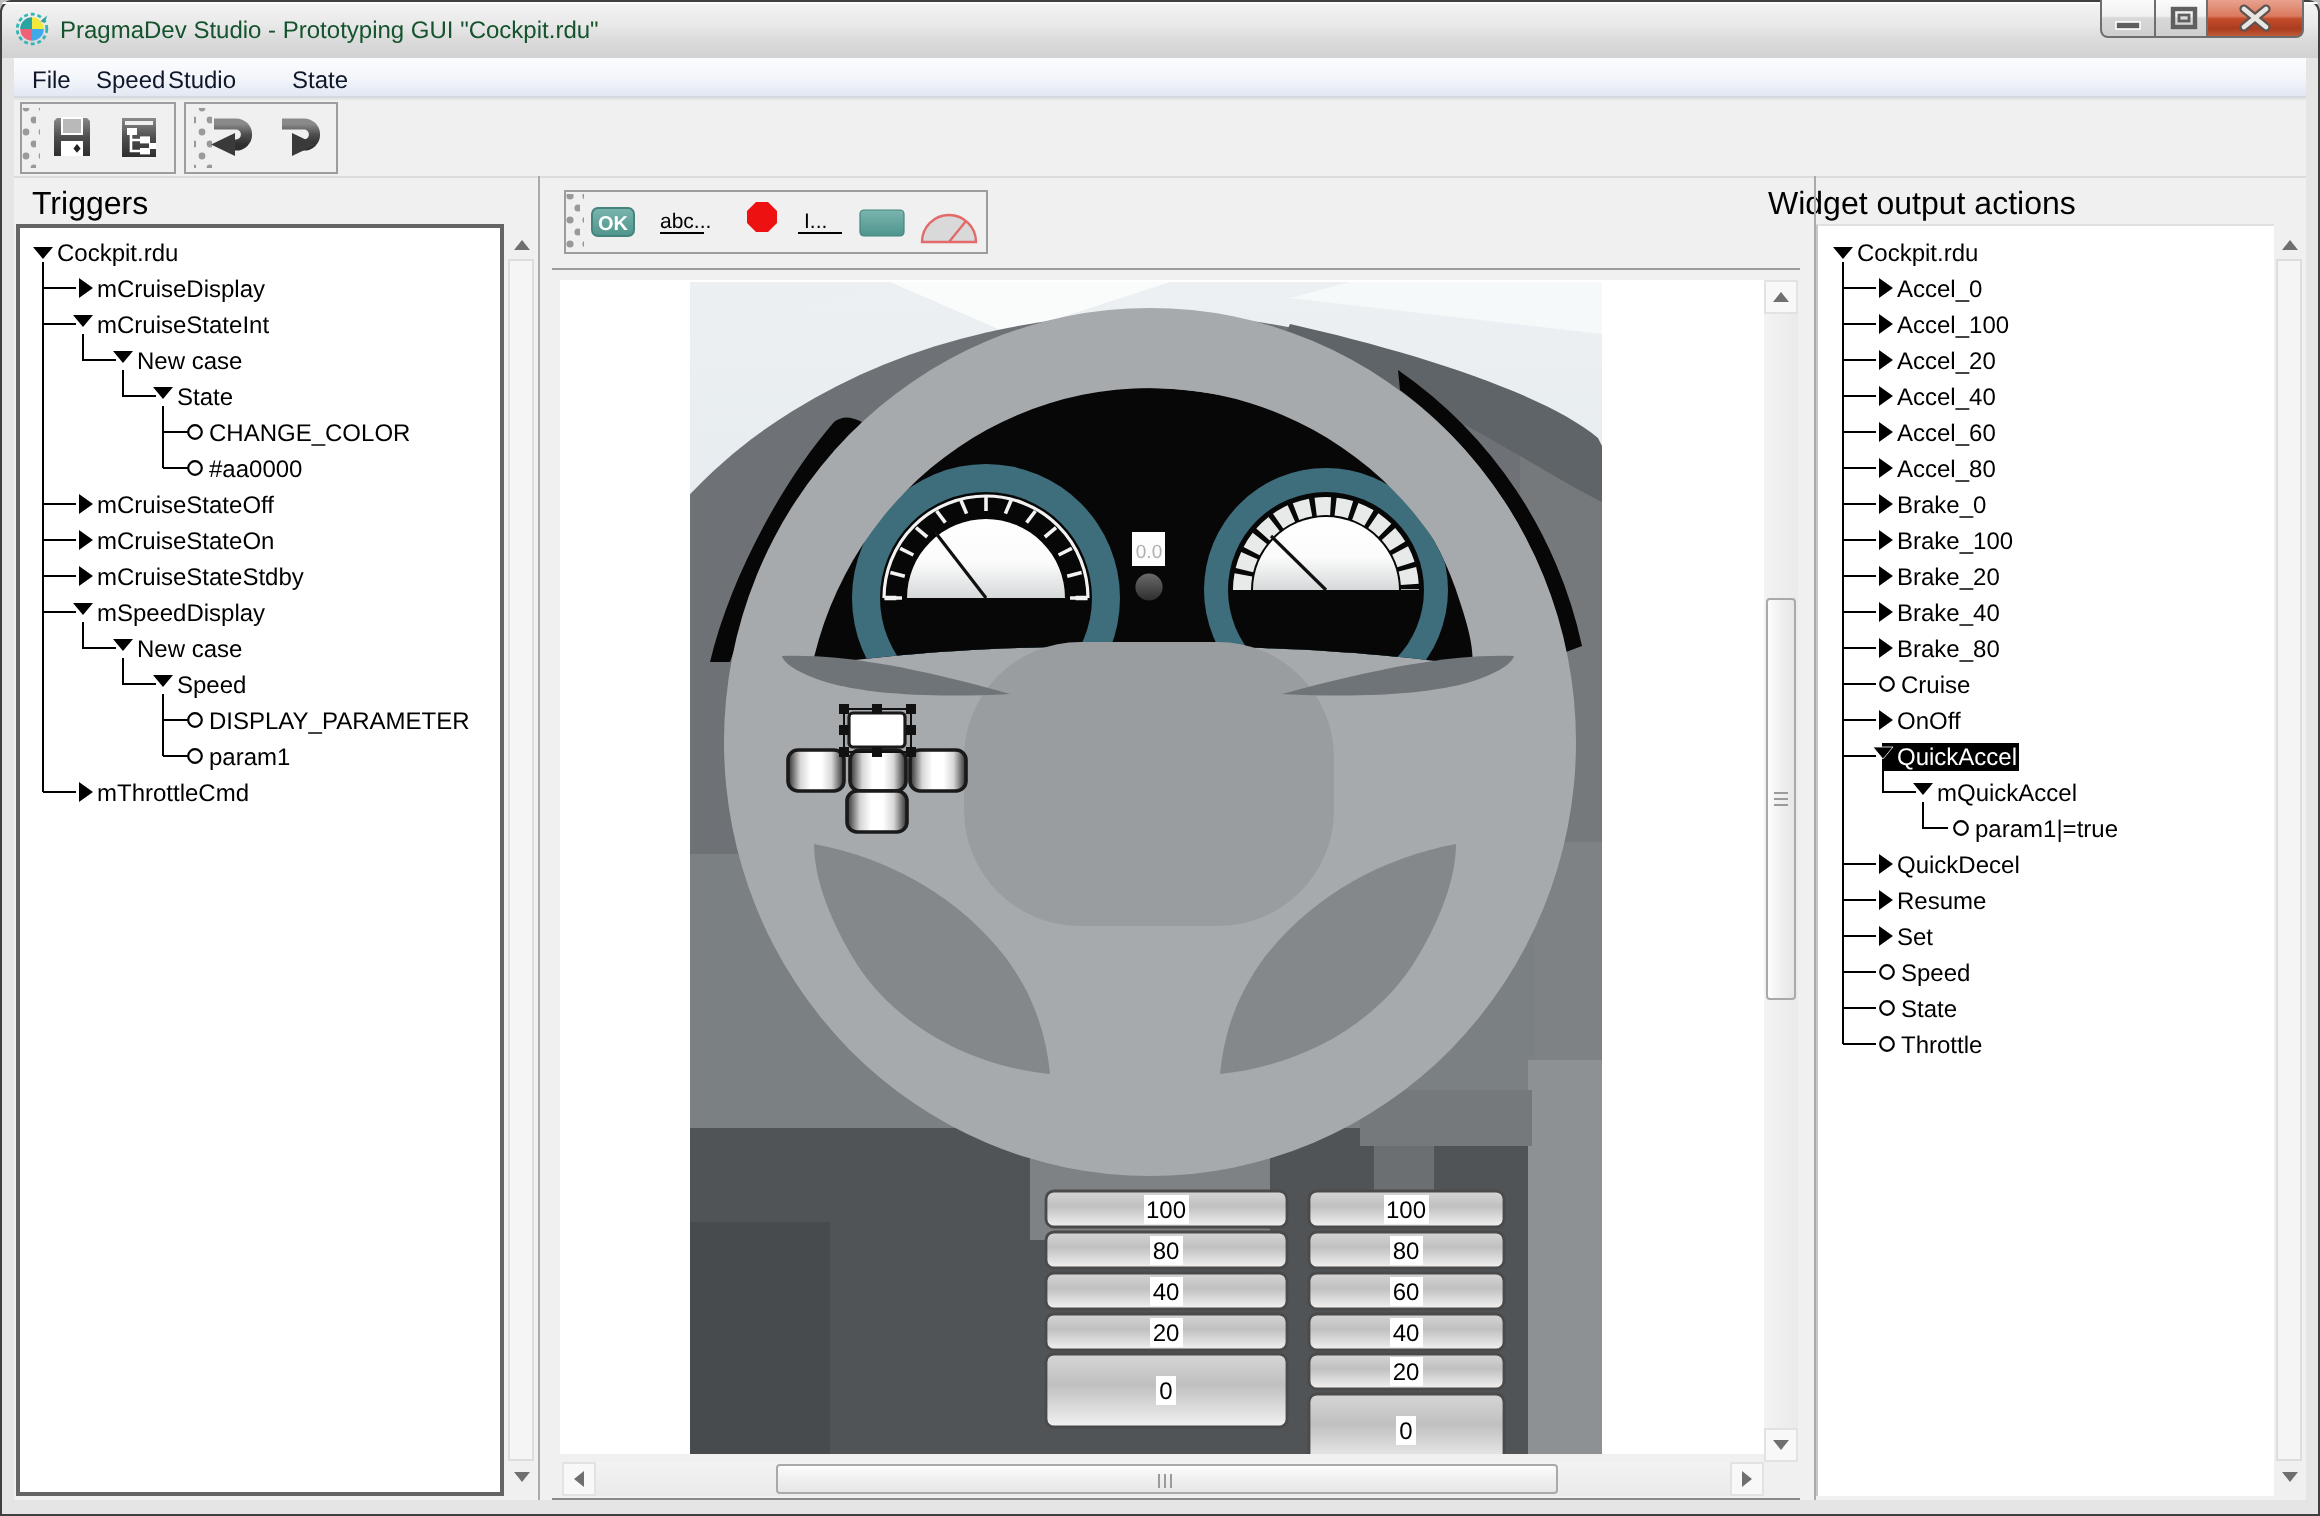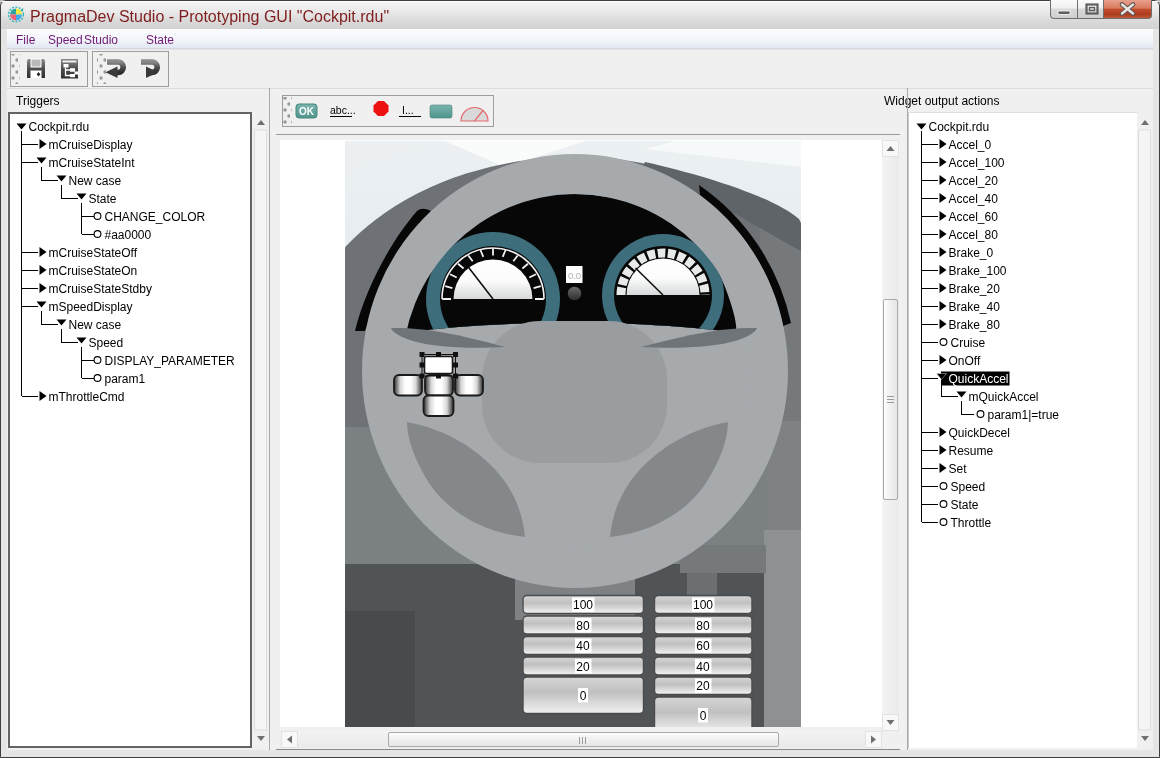--- a/index.html
+++ b/index.html
@@ -4,39 +4,39 @@
 <style>
   * { margin:0; padding:0; box-sizing:border-box; }
   html,body { width:1160px; height:758px; overflow:hidden; }
   body { font-family:"Liberation Sans", sans-serif; position:relative; background:#bcbcbc; }
   .abs { position:absolute; }
   
   #frame { left:0; top:0; width:1160px; height:758px; background:#e5e5e5; border:1px solid #3f3f3f; border-radius:6px 6px 0 0; }
   #titlebar { left:1px; top:1px; width:1158px; height:28px; border-radius:6px 6px 0 0;
       background:linear-gradient(180deg,#f4f4f4 0%,#e9e9e9 40%,#dadada 70%,#d2d2d2 100%); }
   #titlebar:after { content:""; position:absolute; left:0; top:0; width:100%; height:1px; background:#fdfdfd; border-radius:6px 6px 0 0; }
-  #titletext { left:30px; top:8px; font-size:16px; color:#7f1d1d; }
+  #titletext { left:30px; top:8px; font-size:12px; color:#14532d; }
   
   .winbtn { top:0px; height:19px; border:1px solid #6e6e6e; border-top:none; }
   #btnmin { left:1050px; width:28px; border-radius:0 0 0 4px;
       background:linear-gradient(180deg,#fbfbfb 0%,#f0f0f0 45%,#d8d8d8 50%,#cfcfcf 100%); }
   #btnmax { left:1078px; width:26px; border-left:none;
       background:linear-gradient(180deg,#fbfbfb 0%,#f0f0f0 45%,#d8d8d8 50%,#cfcfcf 100%); }
   #btnclose { left:1104px; width:48px; border-left:none; border-radius:0 0 4px 0;
       background:linear-gradient(180deg,#e8a18e 0%,#da7a5e 45%,#c34c2a 52%,#ab3c20 80%,#bf5c38 100%); }
   
   #menubar { left:7px; top:29px; width:1146px; height:20px;
       background:linear-gradient(180deg,#fdfdfe 0%,#f2f5fa 55%,#e2e8f2 100%); border-bottom:1px solid #d4d9e1; }
-  .menuitem { position:absolute; top:33px; font-size:12px; color:#701a75; }
+  .menuitem { position:absolute; top:33px; font-size:12px; color:#0f172a; }
   
   #toolstrip { left:7px; top:50px; width:1146px; height:38px; background:#f0f0f0; }
   .tbgroup { background:#f0f0f0; border:1px solid #9d9d9d; }
   
   #mainarea { left:7px; top:88px; width:1146px; height:662px; background:#f0f0f0; border-top:1px solid #dcdcdc; }
-  .paneltitle { position:absolute; font-size:12px; color:#000; }
+  .paneltitle { position:absolute; font-size:16px; color:#000; }
   #ltreebox { left:1px; top:24px; width:244px; height:636px; background:#fff; border:2px solid #646464; }
   #rtreebox { left:901px; top:24px; width:229px; height:636px; background:#fff; border-left:1px solid #c8c8c8; border-top:1px solid #e0e0e0; }
   .sash { position:absolute; top:0; width:1px; height:662px; background:#aaaaaa; }
   .sbthumbv { position:absolute; width:15px; border:1px solid #a9a9a9; border-radius:2px;
       background:linear-gradient(90deg,#fdfdfd,#f2f2f2 40%,#e6e6e6); }
   .sbthumbh { position:absolute; height:15px; border:1px solid #a9a9a9; border-radius:2px;
       background:linear-gradient(180deg,#fdfdfd,#f2f2f2 40%,#e6e6e6); }
 </style>
 </head>
 <body>

